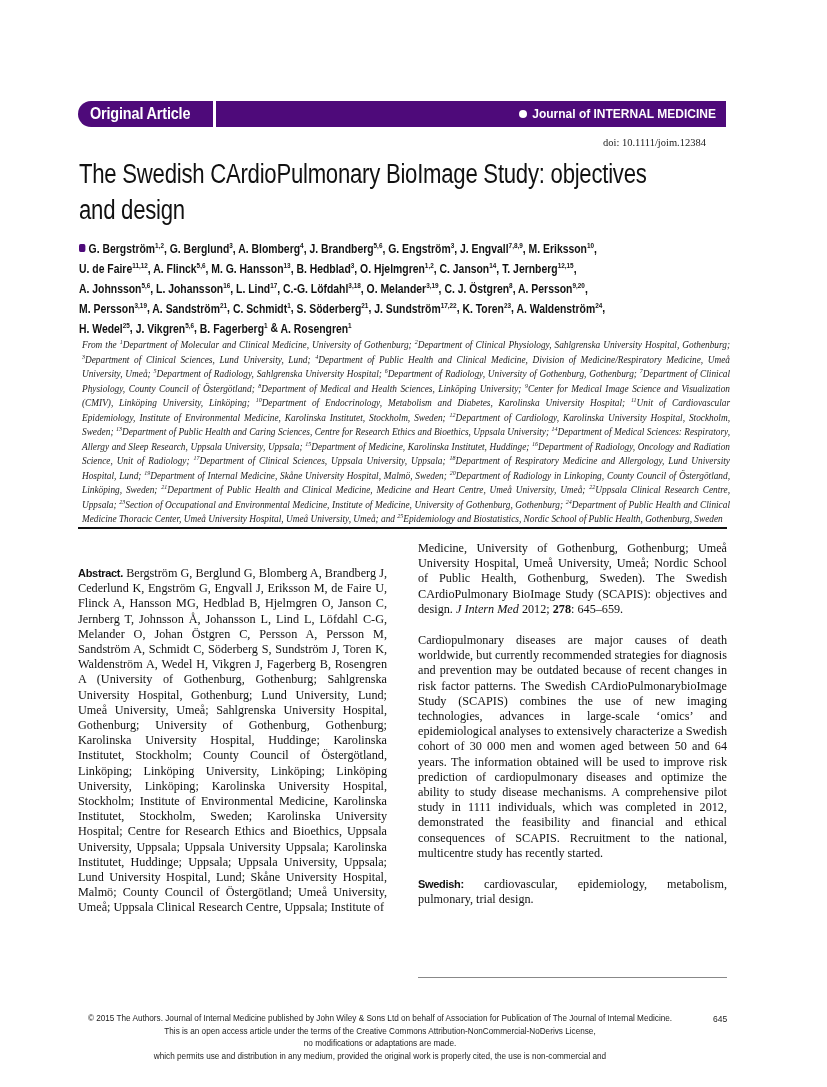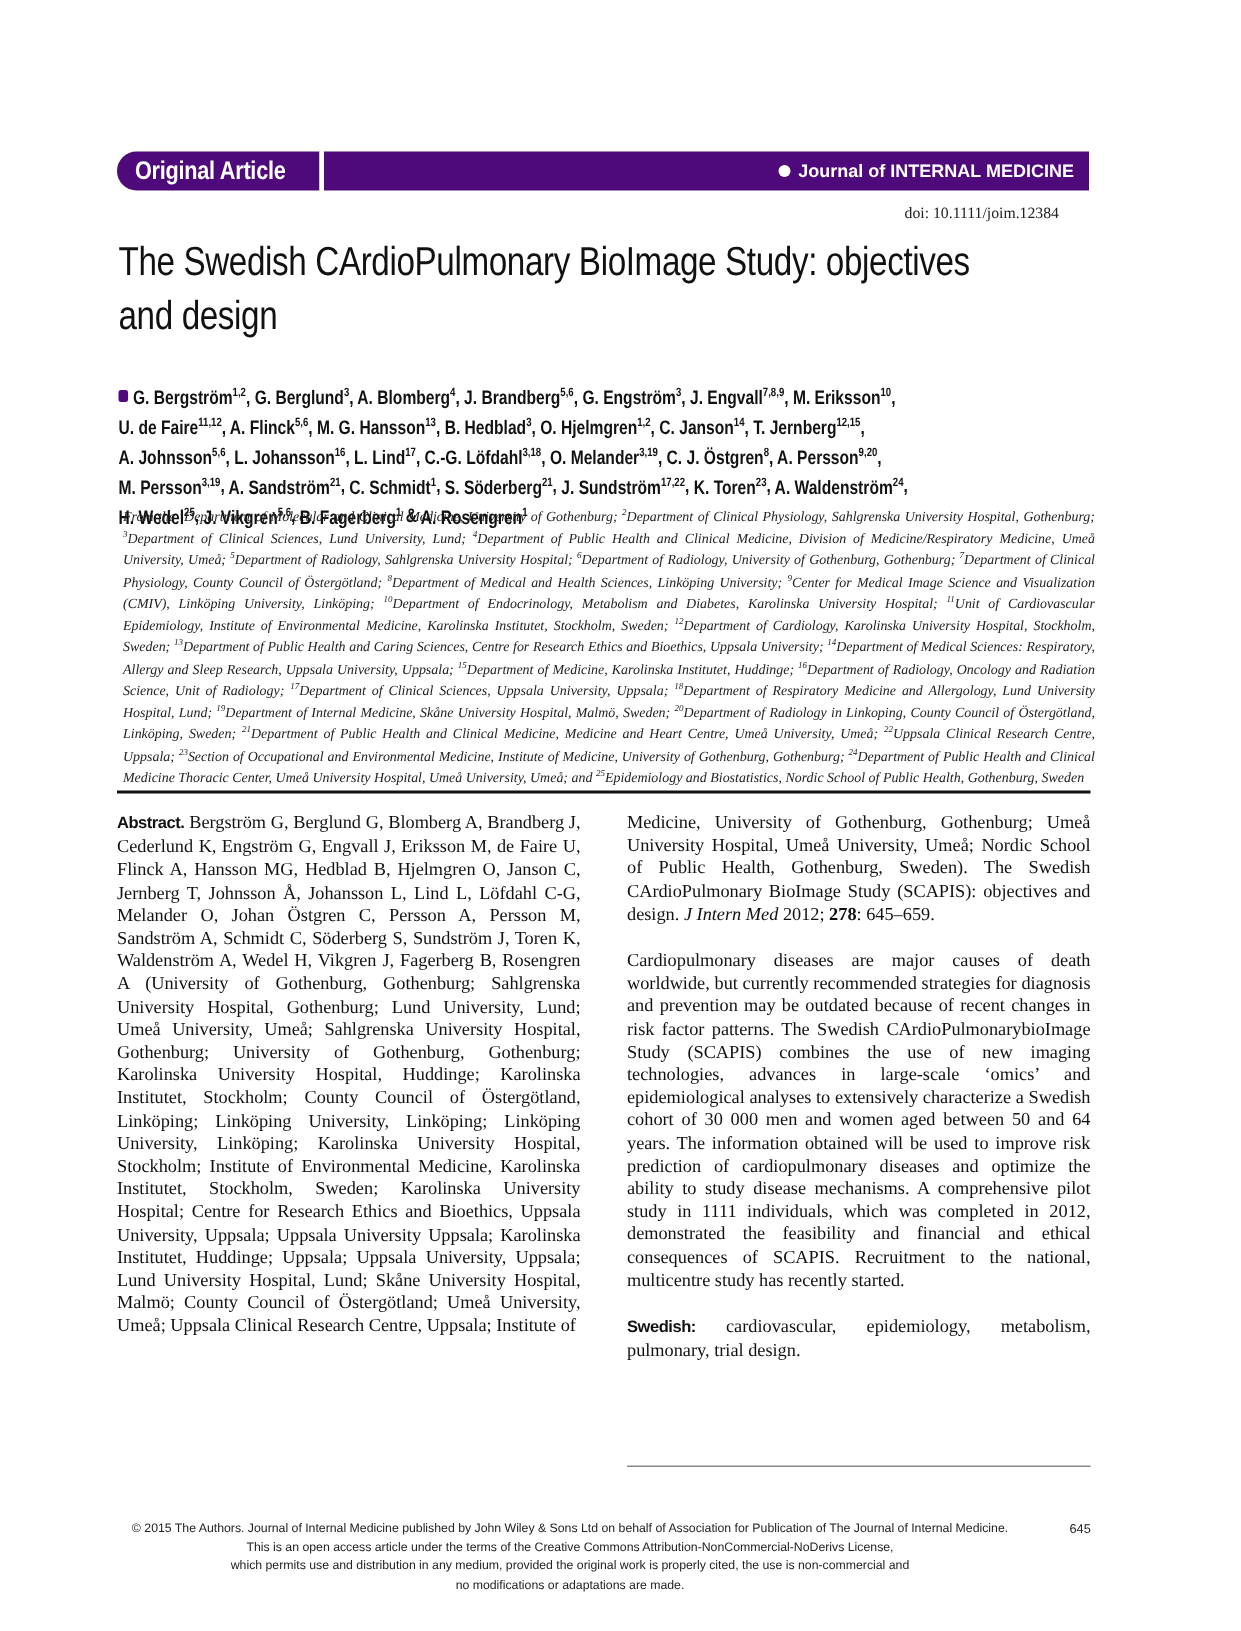--- a/index.html
+++ b/index.html
@@ -21,36 +21,36 @@
 
   .doi { position: absolute; right: 101px; top: 137px; font-family: "Liberation Serif", serif; font-size: 10.5px; color: #222; margin-left: 20px; }
 
   
   .title { position: absolute; left: 79px; top: 156px; width: 660px; font-family: "Liberation Sans", sans-serif;
            font-weight: normal; font-size: 27px; line-height: 36px; color: #111; letter-spacing: -0.3px; }
   .title .sq { display: inline-block; transform: scaleX(0.82); transform-origin: left center; white-space: nowrap; }
 
   
   .authors { position: absolute; left: 79px; top: 238px; width: 660px; font-family: "Liberation Sans", sans-serif;
-             font-weight: bold; font-size: 13px; line-height: 16.5px; color: #111; margin-top: 16px; }
+             font-weight: bold; font-size: 13px; line-height: 16.5px; color: #111; }
   .authors .line { white-space: nowrap; transform: scaleX(0.80); transform-origin: left center; }
   .authors .bullet { display: inline-block; width: 8px; height: 8px; background: #4e0a7a; border-radius: 2px; margin-right: 4px; vertical-align: 1px; }
   .authors sup { font-size: 8px; font-weight: bold; }
 
   
   .affil { position: absolute; left: 82px; top: 337px; width: 648px; font-family: "Liberation Serif", serif;
            font-style: italic; font-size: 9.3px; line-height: 11.4px; color: #222; text-align: justify; }
   .affil sup { font-size: 6px; }
 
   .rule { position: absolute; left: 78px; top: 527px; width: 649px; height: 1.6px; background: #111; }
 
   
   .col { position: absolute; top: 541px; width: 309px; font-family: "Liberation Serif", serif; font-size: 12.2px;
          line-height: 15.2px; color: #111; text-align: justify; }
-  .col-left { left: 78px; }
+  .col-left { left: 78px; margin-top: 25px; }
   .col-right { left: 418px; }
   .col p { margin: 0; }
   .lbl { font-family: "Liberation Sans", sans-serif; font-weight: bold; font-size: 11px; letter-spacing: -0.3px; }
   .para-gap { height: 16px; }
   .rule2 { position: absolute; left: 418px; top: 977px; width: 309px; height: 1px; background: #888; }
 
   
   .footer { position: absolute; left: 60px; top: 1013px; width: 640px; text-align: center; font-family: "Liberation Sans", sans-serif;
             font-size: 8.2px; line-height: 12.7px; color: #222; }
   .footer .ln { white-space: nowrap; }
@@ -100,17 +100,17 @@
     <p>Cardiopulmonary diseases are major causes of death worldwide, but currently recommended strategies for diagnosis and prevention may be outdated because of recent changes in risk factor patterns. The Swedish CArdioPulmonarybioImage Study (SCAPIS) combines the use of new imaging technologies, advances in large-scale ‘omics’ and epidemiological analyses to extensively characterize a Swedish cohort of 30 000 men and women aged between 50 and 64 years. The information obtained will be used to improve risk prediction of cardiopulmonary diseases and optimize the ability to study disease mechanisms. A comprehensive pilot study in 1111 individuals, which was completed in 2012, demonstrated the feasibility and financial and ethical consequences of SCAPIS. Recruitment to the national, multicentre study has recently started.</p>
     <div class="para-gap"></div>
     <p><span class="lbl">Swedish:</span> <span>cardiovascular, epidemiology, metabolism, pulmonary, trial design.</span></p>
   </div>
 
   <div class="rule2"></div>
 
   <div class="footer">
     <div class="ln">© 2015 The Authors. Journal of Internal Medicine published by John Wiley &amp; Sons Ltd on behalf of Association for Publication of The Journal of Internal Medicine.</div>
     <div class="ln">This is an open access article under the terms of the Creative Commons Attribution-NonCommercial-NoDerivs License,</div>
+    <div class="ln">no modifications or adaptations are made.</div>
     <div class="ln">which permits use and distribution in any medium, provided the original work is properly cited, the use is non-commercial and</div>
-    <div class="ln">no modifications or adaptations are made.</div>
   </div>
   <div class="pageno">645</div>
 </div>
 
 </body></html>

